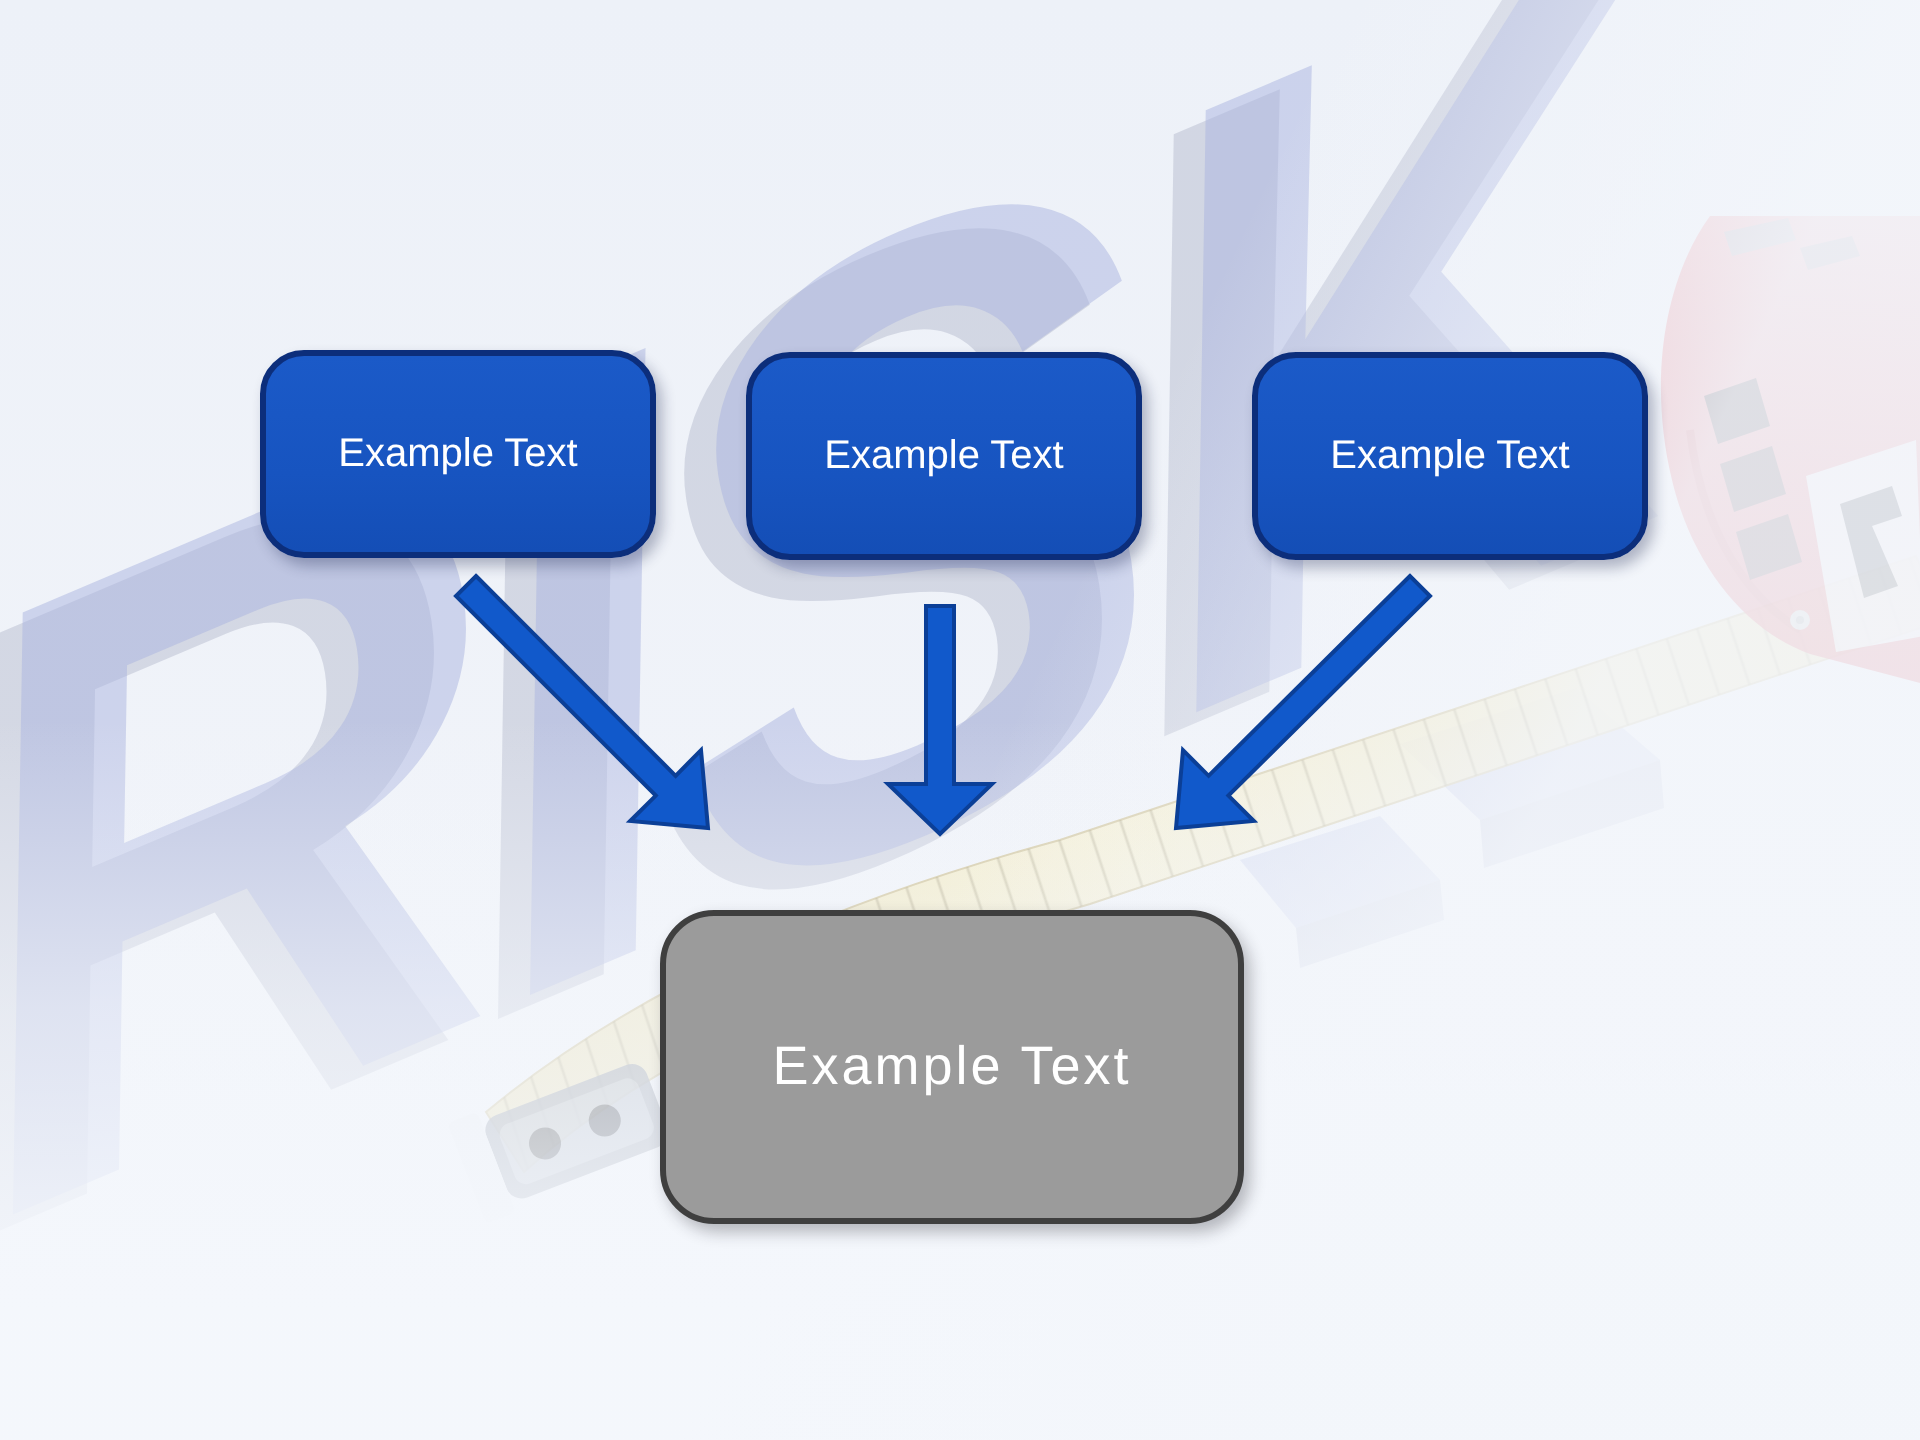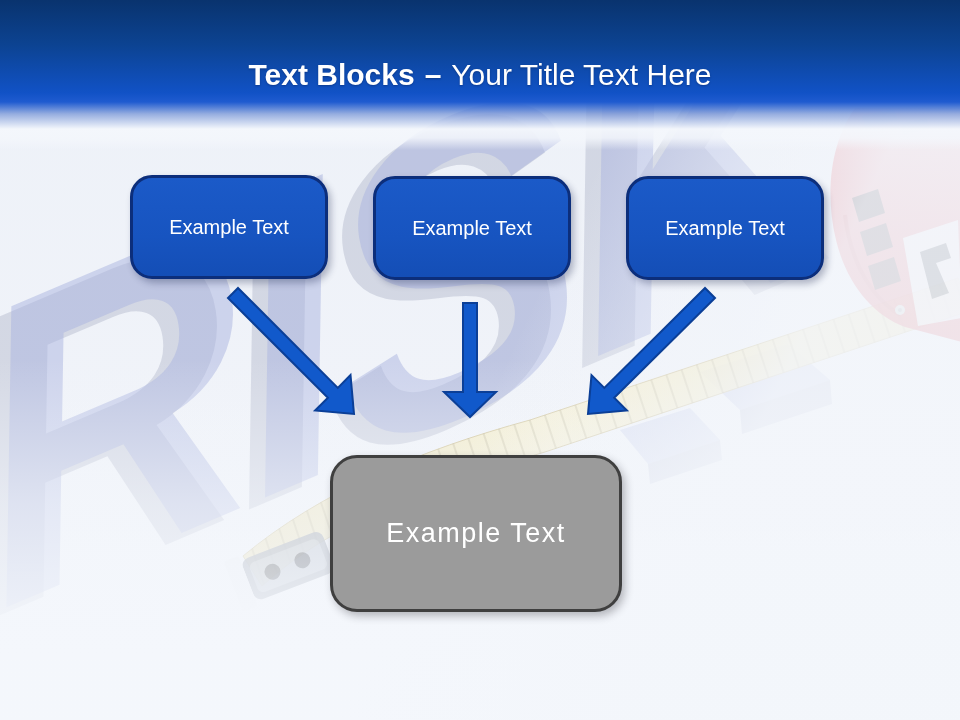--- a/index.html
+++ b/index.html
@@ -112,25 +112,20 @@
       <path d="M920,252 l26,-9 5,15 -15,5 13,30 -17,6 Z" fill="#1d2330" opacity="0.85"></path>
       <path d="M862,116 l32,-7 4,11 -32,8 Z" fill="#b9bdc6" opacity="0.8"></path>
       <path d="M900,124 l26,-6 4,10 -26,7 Z" fill="#9ba0aa" opacity="0.7"></path>
       <circle cx="900" cy="310" r="5" fill="#cfd3da"></circle>
       <circle cx="900" cy="310" r="2" fill="#9aa0ab"></circle>
     </g>
   </svg>
 
   <div class="fog"></div>
 
-  <div class="titlebar">
-    <div class="title">
-      <span class="b">Text Blocks</span><span class="b dash">–</span><span>Your Title Text Here</span>
-    </div>
-  </div>
 
   <svg class="arrows" viewBox="0 0 960 720" xmlns="http://www.w3.org/2000/svg">
     <polygon points="238,288 337.8,387.9 350.5,375.1 354,414 315.1,410.5 327.9,397.8 228,298" stroke="#0b3f97" stroke-width="2" fill="#1159cb"></polygon>
     <polygon points="463,303 477,303 477,392 496,392 470,417 444,392 463,392" stroke="#0b3f97" stroke-width="2" fill="#1159cb"></polygon>
     <polygon points="705,288 604.3,387.9 591.5,375.1 588,414 626.9,410.5 614.2,397.8 715,298" stroke="#0b3f97" stroke-width="2" fill="#1159cb"></polygon>
   </svg>
 
   <div class="block block1">
     <span>Example Text</span>
   </div>

